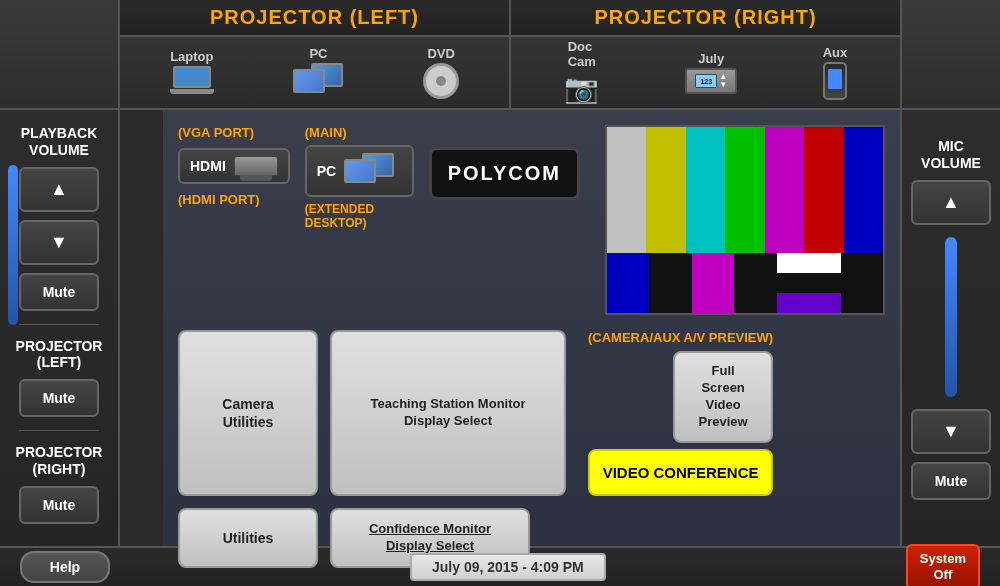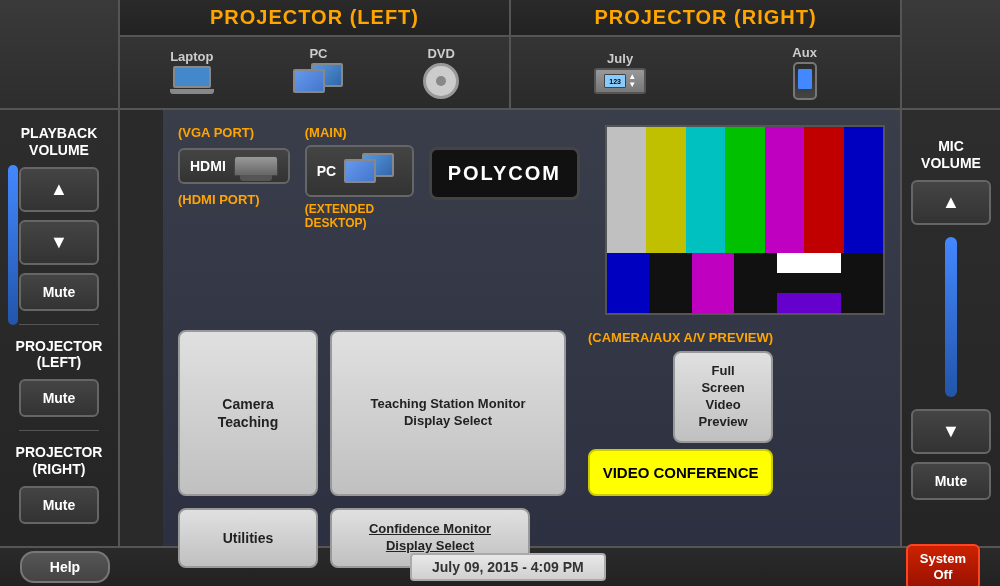--- a/index.html
+++ b/index.html
@@ -580,20 +580,24 @@
         </div>
 
         <div class="source-btn">
           <span class="source-btn-label">DVD</span>
           <div class="icon-dvd"></div>
         </div>
       </div>
 
       <div class="source-buttons-right">
 
+        <div class="source-btn">
+          <span class="source-btn-label">Doc<br>Cam</span>
+          <div class="icon-doccam">📷</div>
+        </div>
 
         <div class="source-btn">
           <span class="source-btn-label">July</span>
           <div class="tuner-icon-box">
             <div class="tuner-screen">123</div>
             <div class="tuner-arrows">
               <span class="tuner-arrow">▲</span>
               <span class="tuner-arrow">▼</span>
             </div>
           </div>
@@ -680,21 +684,21 @@
             </div>
             <div style="flex:1; background:#111111;"></div>
           </div>
         </div>
       </div>
     </div>
 
     <div style="display:flex; gap:12px; margin-top:5px;">
 
       <div class="action-btn" style="width:140px;">
-        <span>Camera Teaching</span>
+        <span>Camera Utilities</span>
       </div>
 
       <div class="action-btn" style="width:236px; font-size:13px;">
         <span>Teaching Station Monitor Display Select</span>
       </div>
 
       <div style="display:flex; flex-direction:column; gap:6px; margin-left:10px;">
         <span class="camera-aux-label">(CAMERA/AUX A/V PREVIEW)</span>
         <div style="display:flex; gap:8px; justify-content:flex-end;">
           <div class="full-screen-btn" style="width:100px;">

